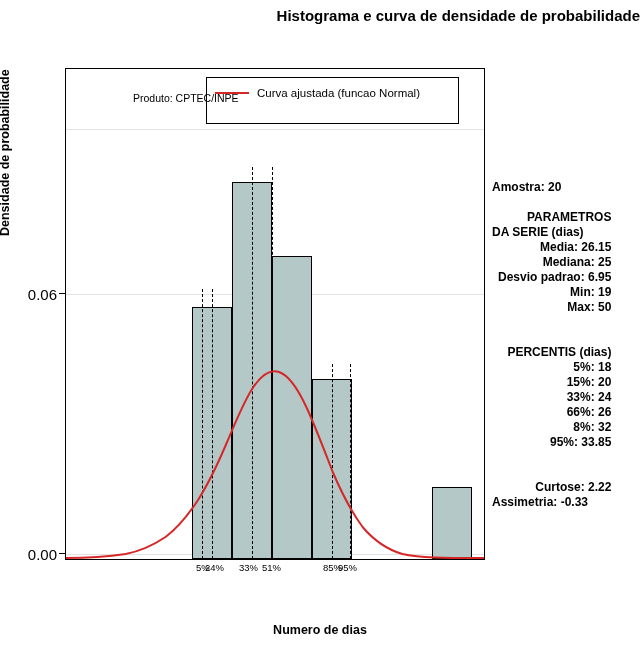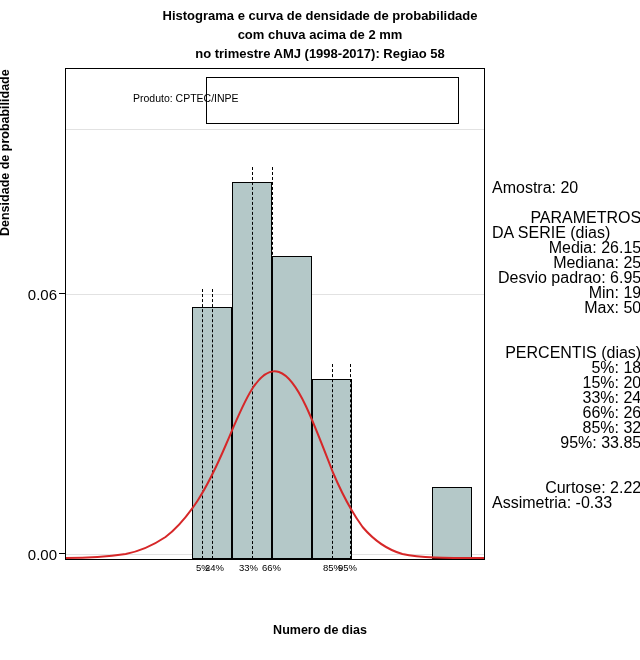--- a/index.html
+++ b/index.html
@@ -18,22 +18,22 @@
   #root {
     position: relative;
     width: 640px;
     height: 660px;
   }
   .title {
     position: absolute;
     left: 0;
     top: 6px;
     width: 640px;
-    text-align: center;
-    font-size: 13px;
+    text-align: right;
+    font-size: 15px;
     font-weight: bold;
     line-height: 19px;
   }
 
   
   #panel {
     position: absolute;
     left: 65px;
     top: 68px;
     width: 420px;
@@ -151,37 +151,37 @@
     position: absolute;
     font-size: 9.5px;
     white-space: nowrap;
   }
 
   
   #sidestats {
     position: absolute;
     left: 492px;
     top: 180px;
-    font-size: 16px;
+    font-size: 12px;
     line-height: 15px;
     white-space: nowrap;
+    font-weight: bold;
   }
   #sidestats .indent1 { padding-left: 6px; text-align: right; }
   #sidestats .spacer { height: 15px; }
   #sidestats .spacer2 { height: 30px; }
 </style>
 </head>
 <body>
 
 <div id="root">
 
   <div class="title">
     <span>Histograma e curva de densidade de probabilidade</span><br>
-    <span>com chuva acima de 2 mm</span><br>
-    <span>no trimestre AMJ (1998-2017): Regiao 58</span>
+    <br>
   </div>
 
   <div class="ylabel">Densidade de probabilidade</div>
 
   <div class="ytick" style="left:17px; top:546px;">0.00</div>
   <div class="ytickmark" style="top:553px;"></div>
   <div class="ytick" style="left:17px; top:286px;">0.06</div>
   <div class="ytickmark" style="top:293px;"></div>
 
   <div id="panel">
@@ -201,29 +201,32 @@
     <div class="pctline" style="left:186px; height:392px;"></div>
     <div class="pctline" style="left:206px; height:392px;"></div>
     <div class="pctline" style="left:266px; height:195px;"></div>
     <div class="pctline" style="left:284px; height:195px;"></div>
 
     <svg class="curve" viewBox="0 0 420 490" preserveAspectRatio="none">
       <path d="M0,489 C20,489 40,488 60,485 C75,482 88,476 100,468 C112,459 122,447 132,432 C143,415 152,396 161,375 C170,354 178,334 187,320 C196,306 205,300 214,303 C223,306 232,318 241,337 C250,356 259,380 268,403 C277,424 287,443 298,458 C310,472 324,481 338,485 C356,489 380,489 420,489" fill="none" stroke="#d62728" stroke-width="2"></path>
     </svg>
 
     <div id="legend">
+      <div class="row r1">
+        <span class="swatch"></span><span class="ltext">Curva ajustada (funcao Normal)</span>
+      </div>
     </div>
   </div>
 
   <div class="prod">Produto: CPTEC/INPE</div>
 
   <div class="pcttick" style="left:196px; top:562px;">5%</div>
   <div class="pcttick" style="left:205px; top:562px;">24%</div>
   <div class="pcttick" style="left:239px; top:562px;">33%</div>
-  <div class="pcttick" style="left:262px; top:562px;">66%</div>
+  <div class="pcttick" style="left:262px; top:562px;">51%</div>
   <div class="pcttick" style="left:323px; top:562px;">85%</div>
   <div class="pcttick" style="left:338px; top:562px;text-align:right;">95%</div>
 
   <div class="xlabel">Numero de dias</div>
 
   <div id="sidestats">
     <div>Amostra: 20</div>
     <div class="spacer"></div>
     <div class="indent1">PARAMETROS</div>
     <div>DA SERIE (dias)</div>
@@ -231,20 +234,20 @@
     <div class="indent1">Mediana: 25</div>
     <div class="indent1">Desvio padrao: 6.95</div>
     <div class="indent1">Min: 19</div>
     <div class="indent1">Max: 50</div>
     <div class="spacer2"></div>
     <div class="indent1">PERCENTIS (dias)</div>
     <div class="indent1">5%: 18</div>
     <div class="indent1">15%: 20</div>
     <div class="indent1">33%: 24</div>
     <div class="indent1">66%: 26</div>
-    <div class="indent1">85%: 32</div>
+    <div class="indent1">8%: 32</div>
     <div class="indent1">95%: 33.85</div>
     <div class="spacer2"></div>
     <div class="indent1">Curtose: 2.22</div>
     <div>Assimetria: -0.33</div>
   </div>
 
 </div>
 
 </body></html>

